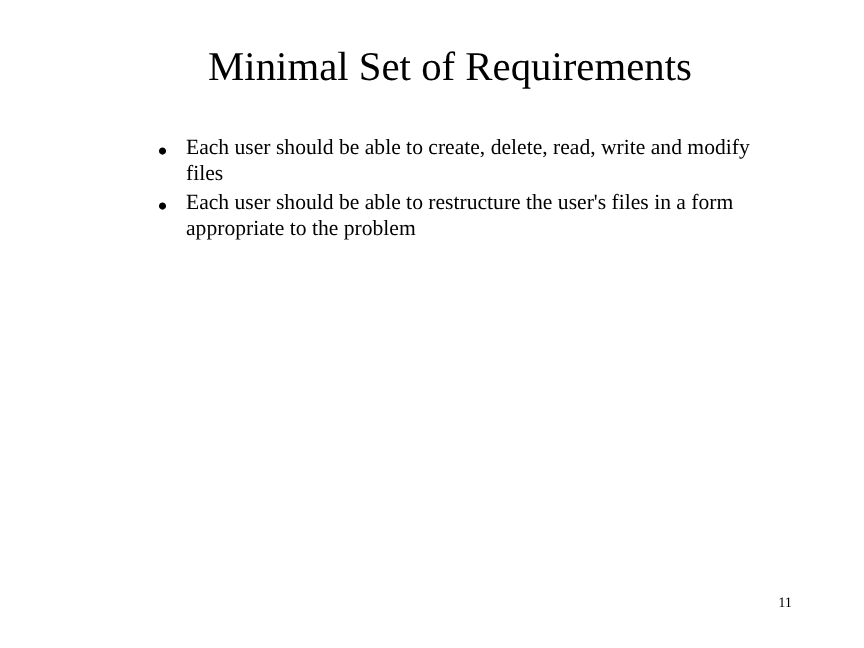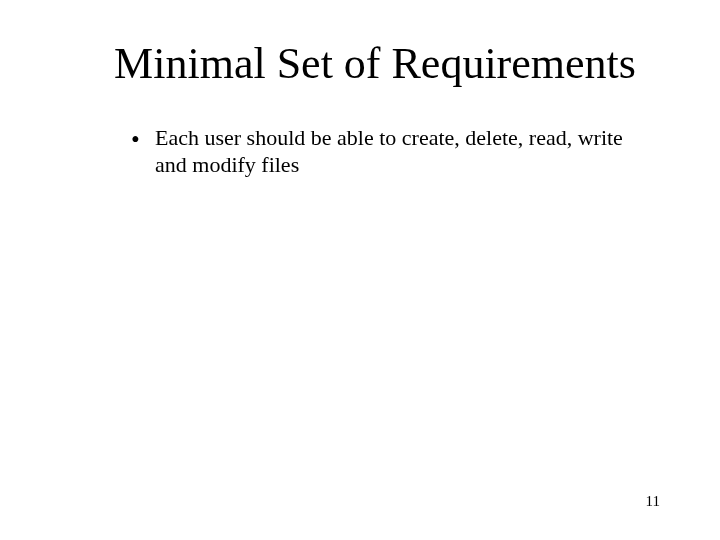--- a/index.html
+++ b/index.html
@@ -10,55 +10,56 @@
     body {
       width: 720px;
       height: 540px;
       background: #ffffff;
       font-family: 'Times New Roman', Times, serif;
       color: #000000;
       position: relative;
       padding: 38px 60px 30px 60px;
     }
     .title {
-      font-size: 44px;
+      font-size: 34px;
       text-align: center;
       margin-bottom: 36px;
       font-weight: normal;
       padding-left: 50px;
       padding-right: 20px;
     }
     .bullet-list {
       list-style: none;
       padding-left: 95px;
       padding-right: 10px;
     }
     .bullet-list li {
-      font-size: 22px;
+      font-size: 18px;
       line-height: 1.22;
       margin-bottom: 2px;
       position: relative;
       padding-left: 0;
     }
     .bullet-list li::before {
       content: "•";
       position: absolute;
       left: -24px;
       top: 0;
       font-size: 25px;
     }
     .page-number {
       position: absolute;
       bottom: 30px;
       right: 60px;
-      font-size: 15px;
+      font-size: 12px;
     }
   </style>
 </head>
 <body>
 
 <h1 class="title">Minimal Set of Requirements</h1>
 
 <ul class="bullet-list">
   <li>Each user should be able to create, delete, read, write and modify files</li>
+  <li>Each user should be able to restructure the user's files in a form appropriate to the problem</li>
 </ul>
 
 <div class="page-number">11</div>
 
 </body></html>

